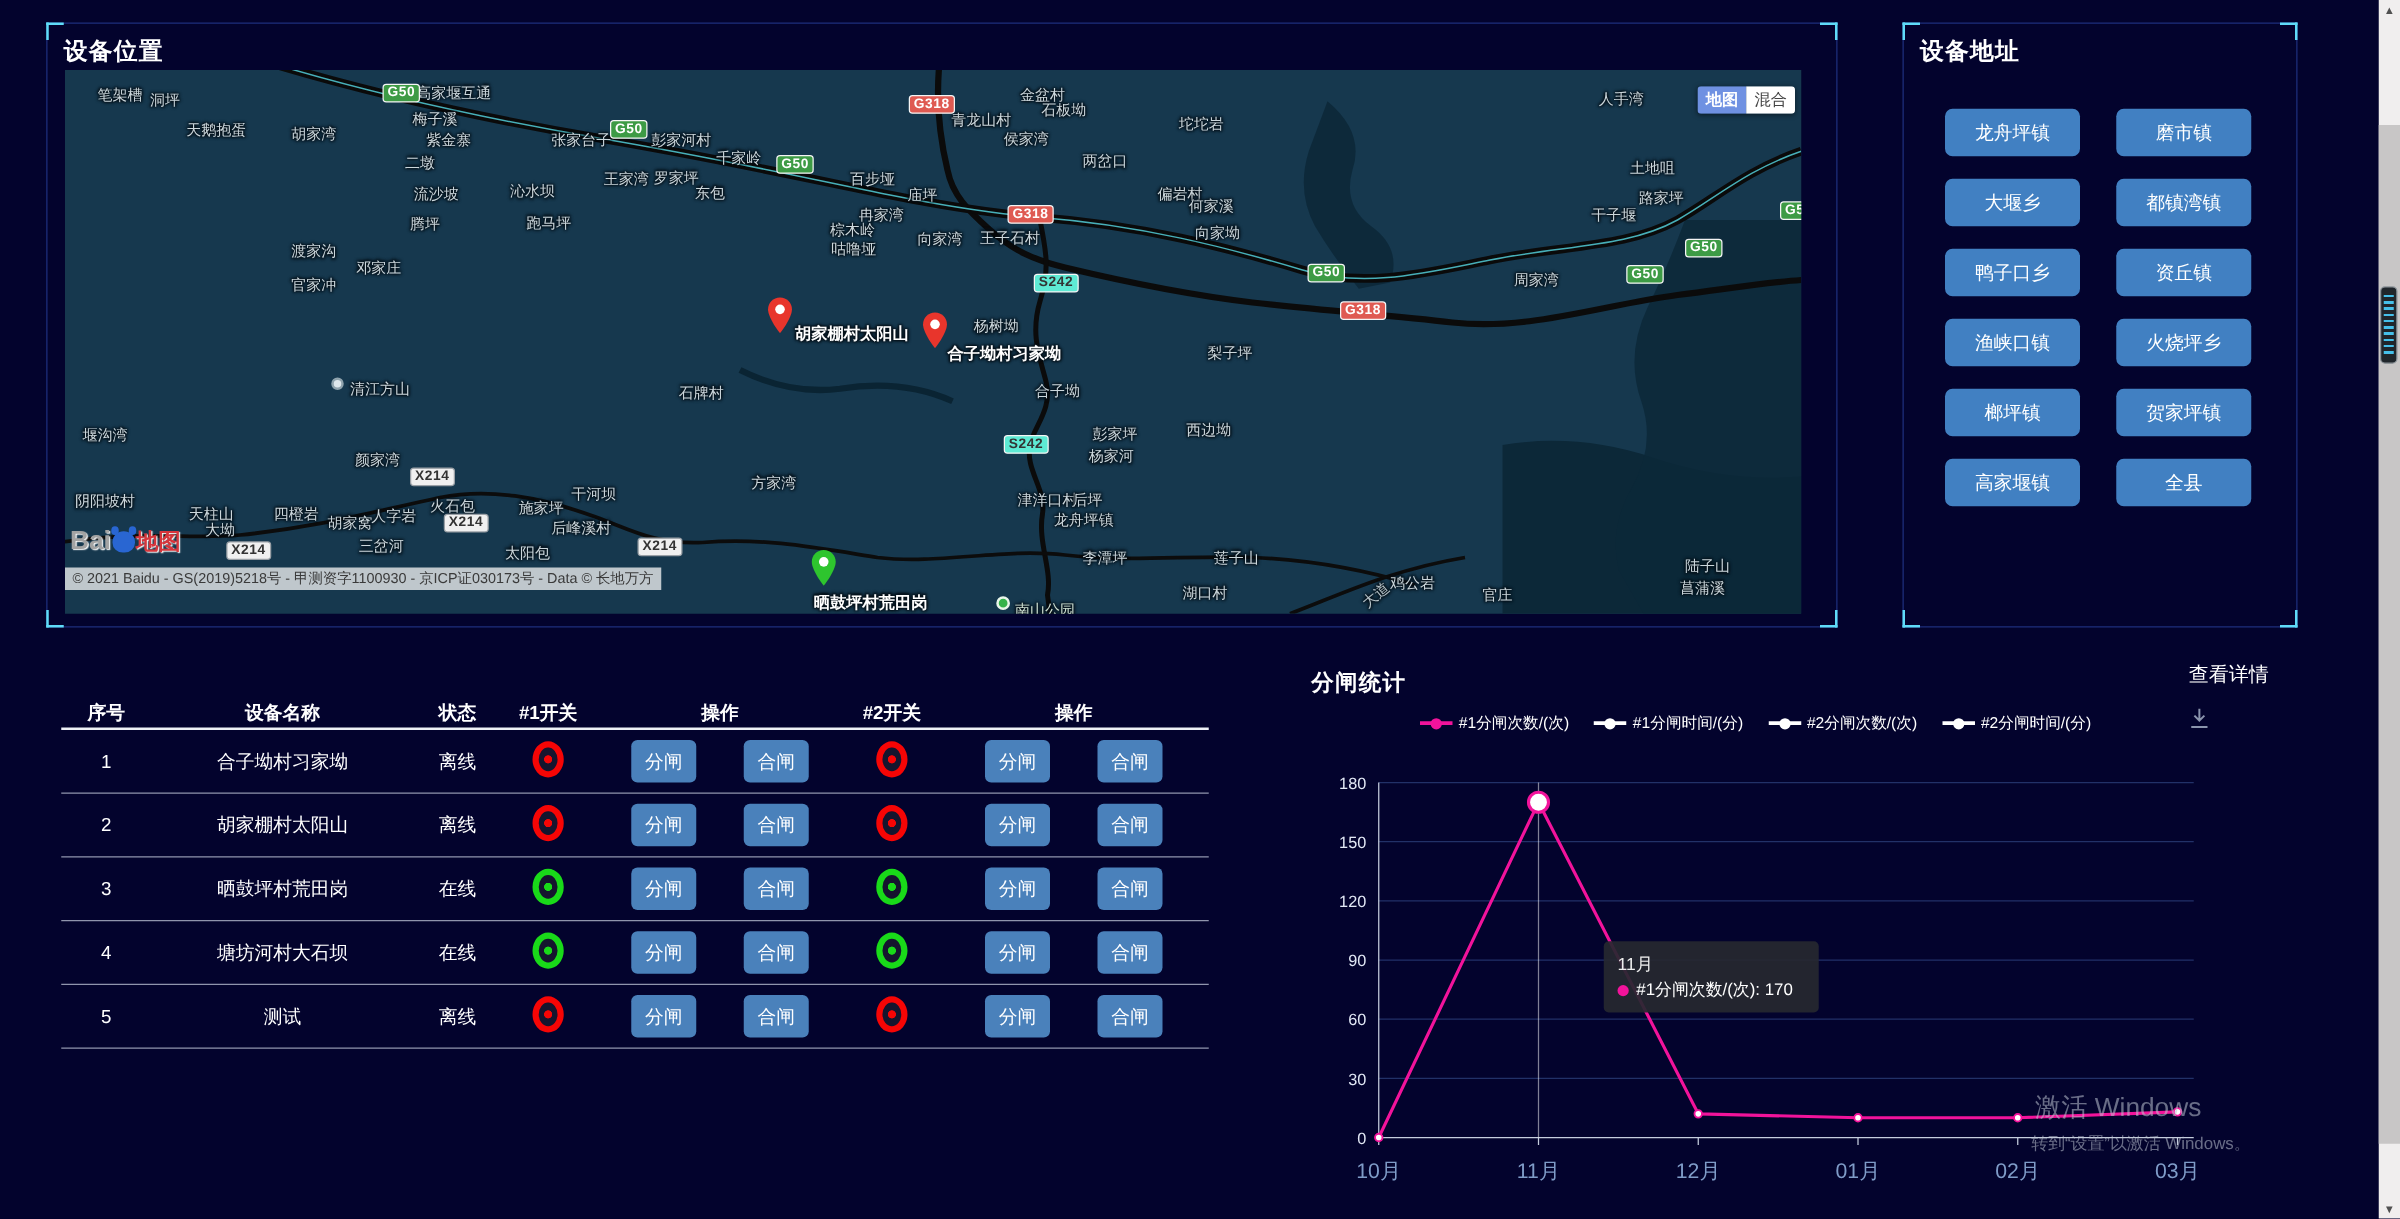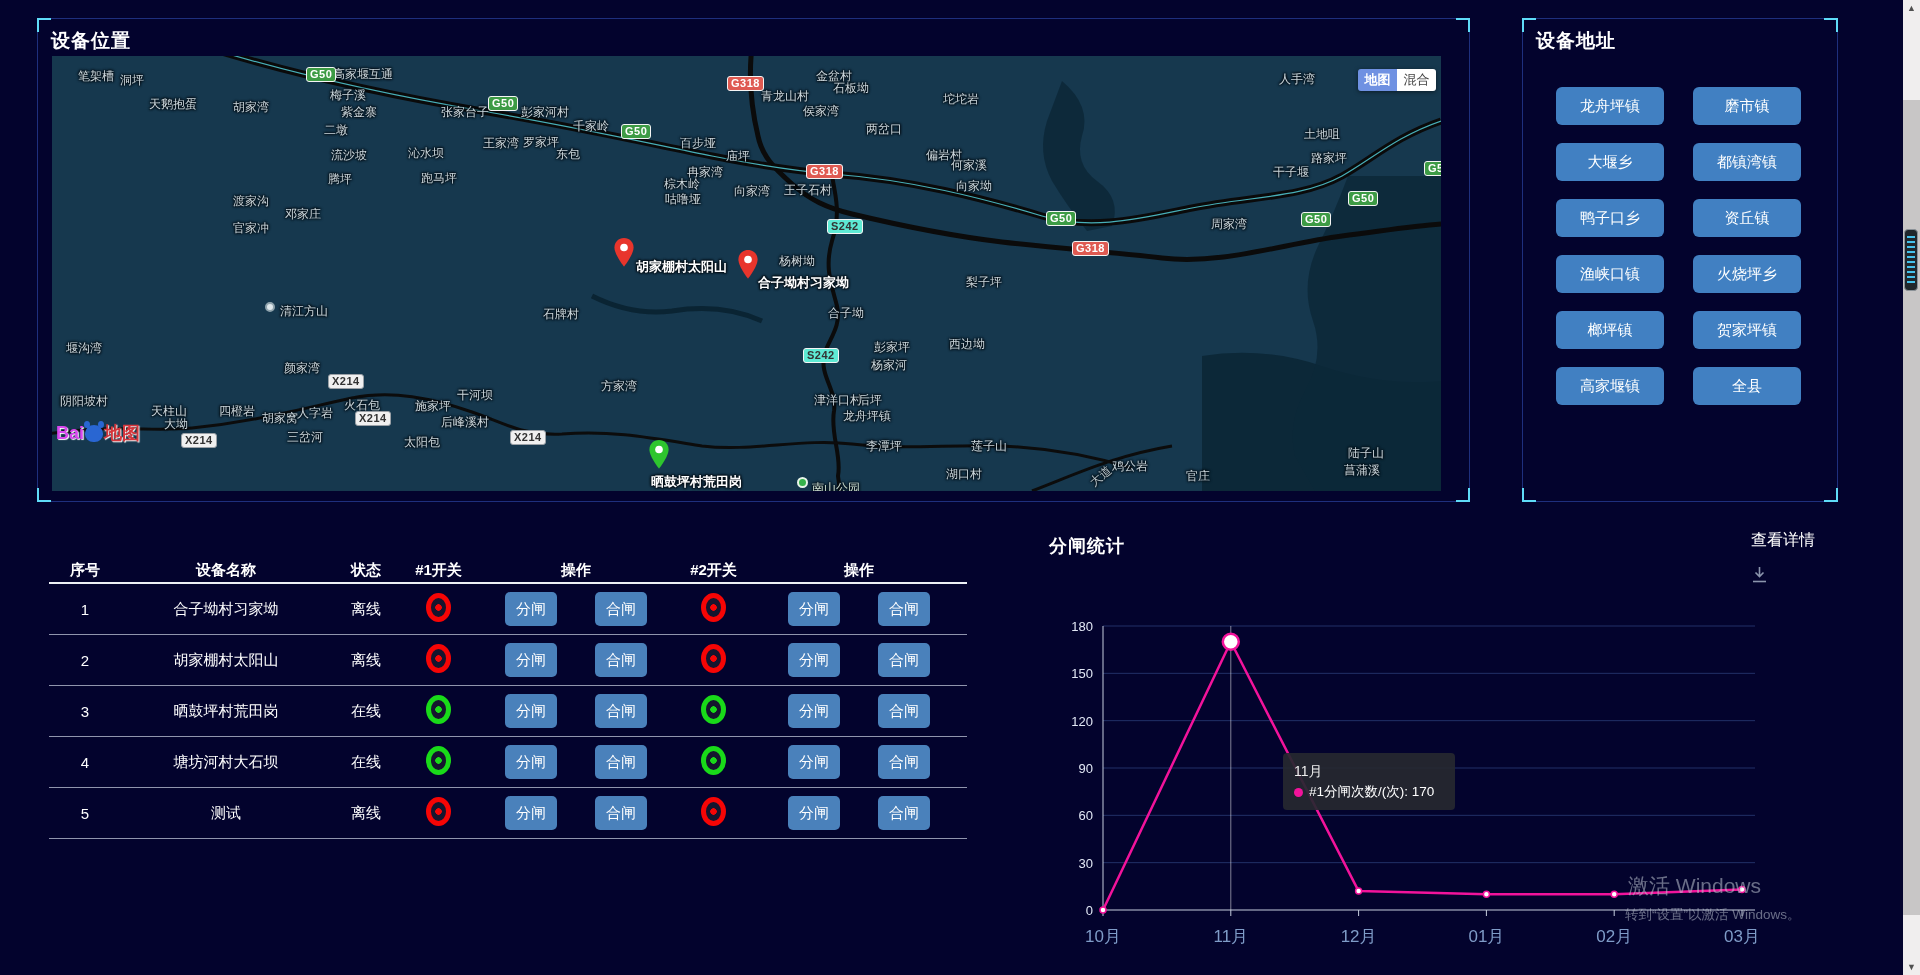--- a/index.html
+++ b/index.html
@@ -30,21 +30,21 @@
   .shield.x214{background:#f0f0f0;color:#333;border-color:#9aa0a6;}
   .pin{position:absolute;width:22px;height:31px;}
   .pin svg path{fill:var(--c);}
   .poi-dot{position:absolute;width:11px;height:11px;border-radius:50%;background:#35b24a;border:2px solid #e8f5e9;}
   .poi-dot2{position:absolute;width:10px;height:10px;border-radius:50%;background:#dfe8ec;border:2px solid #8fa3ad;}
   #map-toggle{position:absolute;left:1306px;top:13px;display:flex;border-radius:3px;overflow:hidden;
               box-shadow:0 1px 4px rgba(0,0,0,.5);font-size:13px;}
   .tg{width:39px;height:22px;line-height:22px;text-align:center;background:#fff;color:#444;}
   .tg.sel{background:#6f91e2;color:#fff;font-weight:bold;}
   #baidu-logo{position:absolute;left:4px;top:365px;display:flex;align-items:center;font-weight:bold;}
-  .bd-bai{color:#d946ef;font-size:18px;text-shadow:1px 1px 1px #fff;}
+  .bd-bai{color:#a3a3a3;font-size:21px;text-shadow:1px 1px 1px #fff;}
   .bd-paw{position:relative;width:18px;height:17px;margin:0 1px;background:#2966d2;border-radius:50% 50% 46% 46%;}
   .bd-paw:before,.bd-paw:after{content:"";position:absolute;width:6px;height:7px;border-radius:50%;background:#2966d2;top:-4px;}
   .bd-paw:before{left:-1px;}
   .bd-paw:after{right:-1px;}
   .bd-cn{color:#d6363c;font-size:18px;text-shadow:1px 1px 1px #fff;}
   #map-attr{position:absolute;left:0px;top:398px;height:18px;line-height:18px;padding:0 6px;
             background:rgba(240,240,240,.78);color:#3a3a3a;font-size:11.5px;white-space:nowrap;}
 
   
   #addr-grid{position:absolute;left:33px;top:68px;display:grid;grid-template-columns:108px 108px;
@@ -254,20 +254,21 @@
       <div id="map-toggle">
         <span class="tg sel">地图</span>
         <span class="tg">混合</span>
       </div>
 
       <div id="baidu-logo">
         <span class="bd-bai">Bai</span>
         <span class="bd-paw"></span>
         <span class="bd-cn">地图</span>
       </div>
+      <div id="map-attr">© 2021 Baidu - GS(2019)5218号 - 甲测资字1100930 - 京ICP证030173号 - Data © 长地万方</div>
     </div>
   </section>
 
   <section class="panel" style="left:1522px;top:18px;width:316px;height:484px;">
     <i class="cr tl"></i>
       <i class="cr tr"></i>
     <i class="cr bl"></i>
       <i class="cr br"></i>
     <div class="panel-title">设备地址</div>
     <div id="addr-grid">
@@ -380,20 +381,47 @@
 
   <section id="chart">
     <div class="ctitle">分闸统计</div>
     <a id="detail-link">查看详情</a>
     <span id="dl-icon">
       <svg width="17" height="17" viewBox="0 0 17 17">
         <path d="M8.5 1 v9 M4.5 6.5 L8.5 10.5 L12.5 6.5" stroke="#8b95ad" stroke-width="1.6" fill="none"></path>
         <path d="M2 15.5 h13" stroke="#8b95ad" stroke-width="1.6"></path>
       </svg>
     </span>
+    <div id="legend">
+
+    <span class="litem" style="--c: #f2139b;">
+          <span class="lmark">
+            <i class="ldot"></i>
+          </span>
+          <span class="ltext">#1分闸次数/(次)</span>
+        </span>
+        <span class="litem" style="--c: #ffffff;">
+          <span class="lmark">
+            <i class="ldot"></i>
+          </span>
+          <span class="ltext">#1分闸时间/(分)</span>
+        </span>
+        <span class="litem" style="--c: #ffffff;">
+          <span class="lmark">
+            <i class="ldot"></i>
+          </span>
+          <span class="ltext">#2分闸次数/(次)</span>
+        </span>
+        <span class="litem" style="--c: #ffffff;">
+          <span class="lmark">
+            <i class="ldot"></i>
+          </span>
+          <span class="ltext">#2分闸时间/(分)</span>
+        </span>
+      </div>
     <svg id="plot" width="811" height="375">
         <line x1="74" y1="310" x2="726" y2="310" stroke="#c6cede" stroke-width="1"></line>
         <text x="64" y="315" fill="#e2e8f5" font-size="13" text-anchor="end">0</text>
         <line x1="74" y1="262.6666666666667" x2="726" y2="262.6666666666667" stroke="#223168" stroke-width="1"></line>
         <text x="64" y="267.6666666666667" fill="#e2e8f5" font-size="13" text-anchor="end">30</text>
         <line x1="74" y1="215.33333333333334" x2="726" y2="215.33333333333334" stroke="#223168" stroke-width="1"></line>
         <text x="64" y="220.33333333333334" fill="#e2e8f5" font-size="13" text-anchor="end">60</text>
         <line x1="74" y1="168" x2="726" y2="168" stroke="#223168" stroke-width="1"></line>
         <text x="64" y="173" fill="#e2e8f5" font-size="13" text-anchor="end">90</text>
         <line x1="74" y1="120.66666666666669" x2="726" y2="120.66666666666669" stroke="#223168" stroke-width="1"></line>

